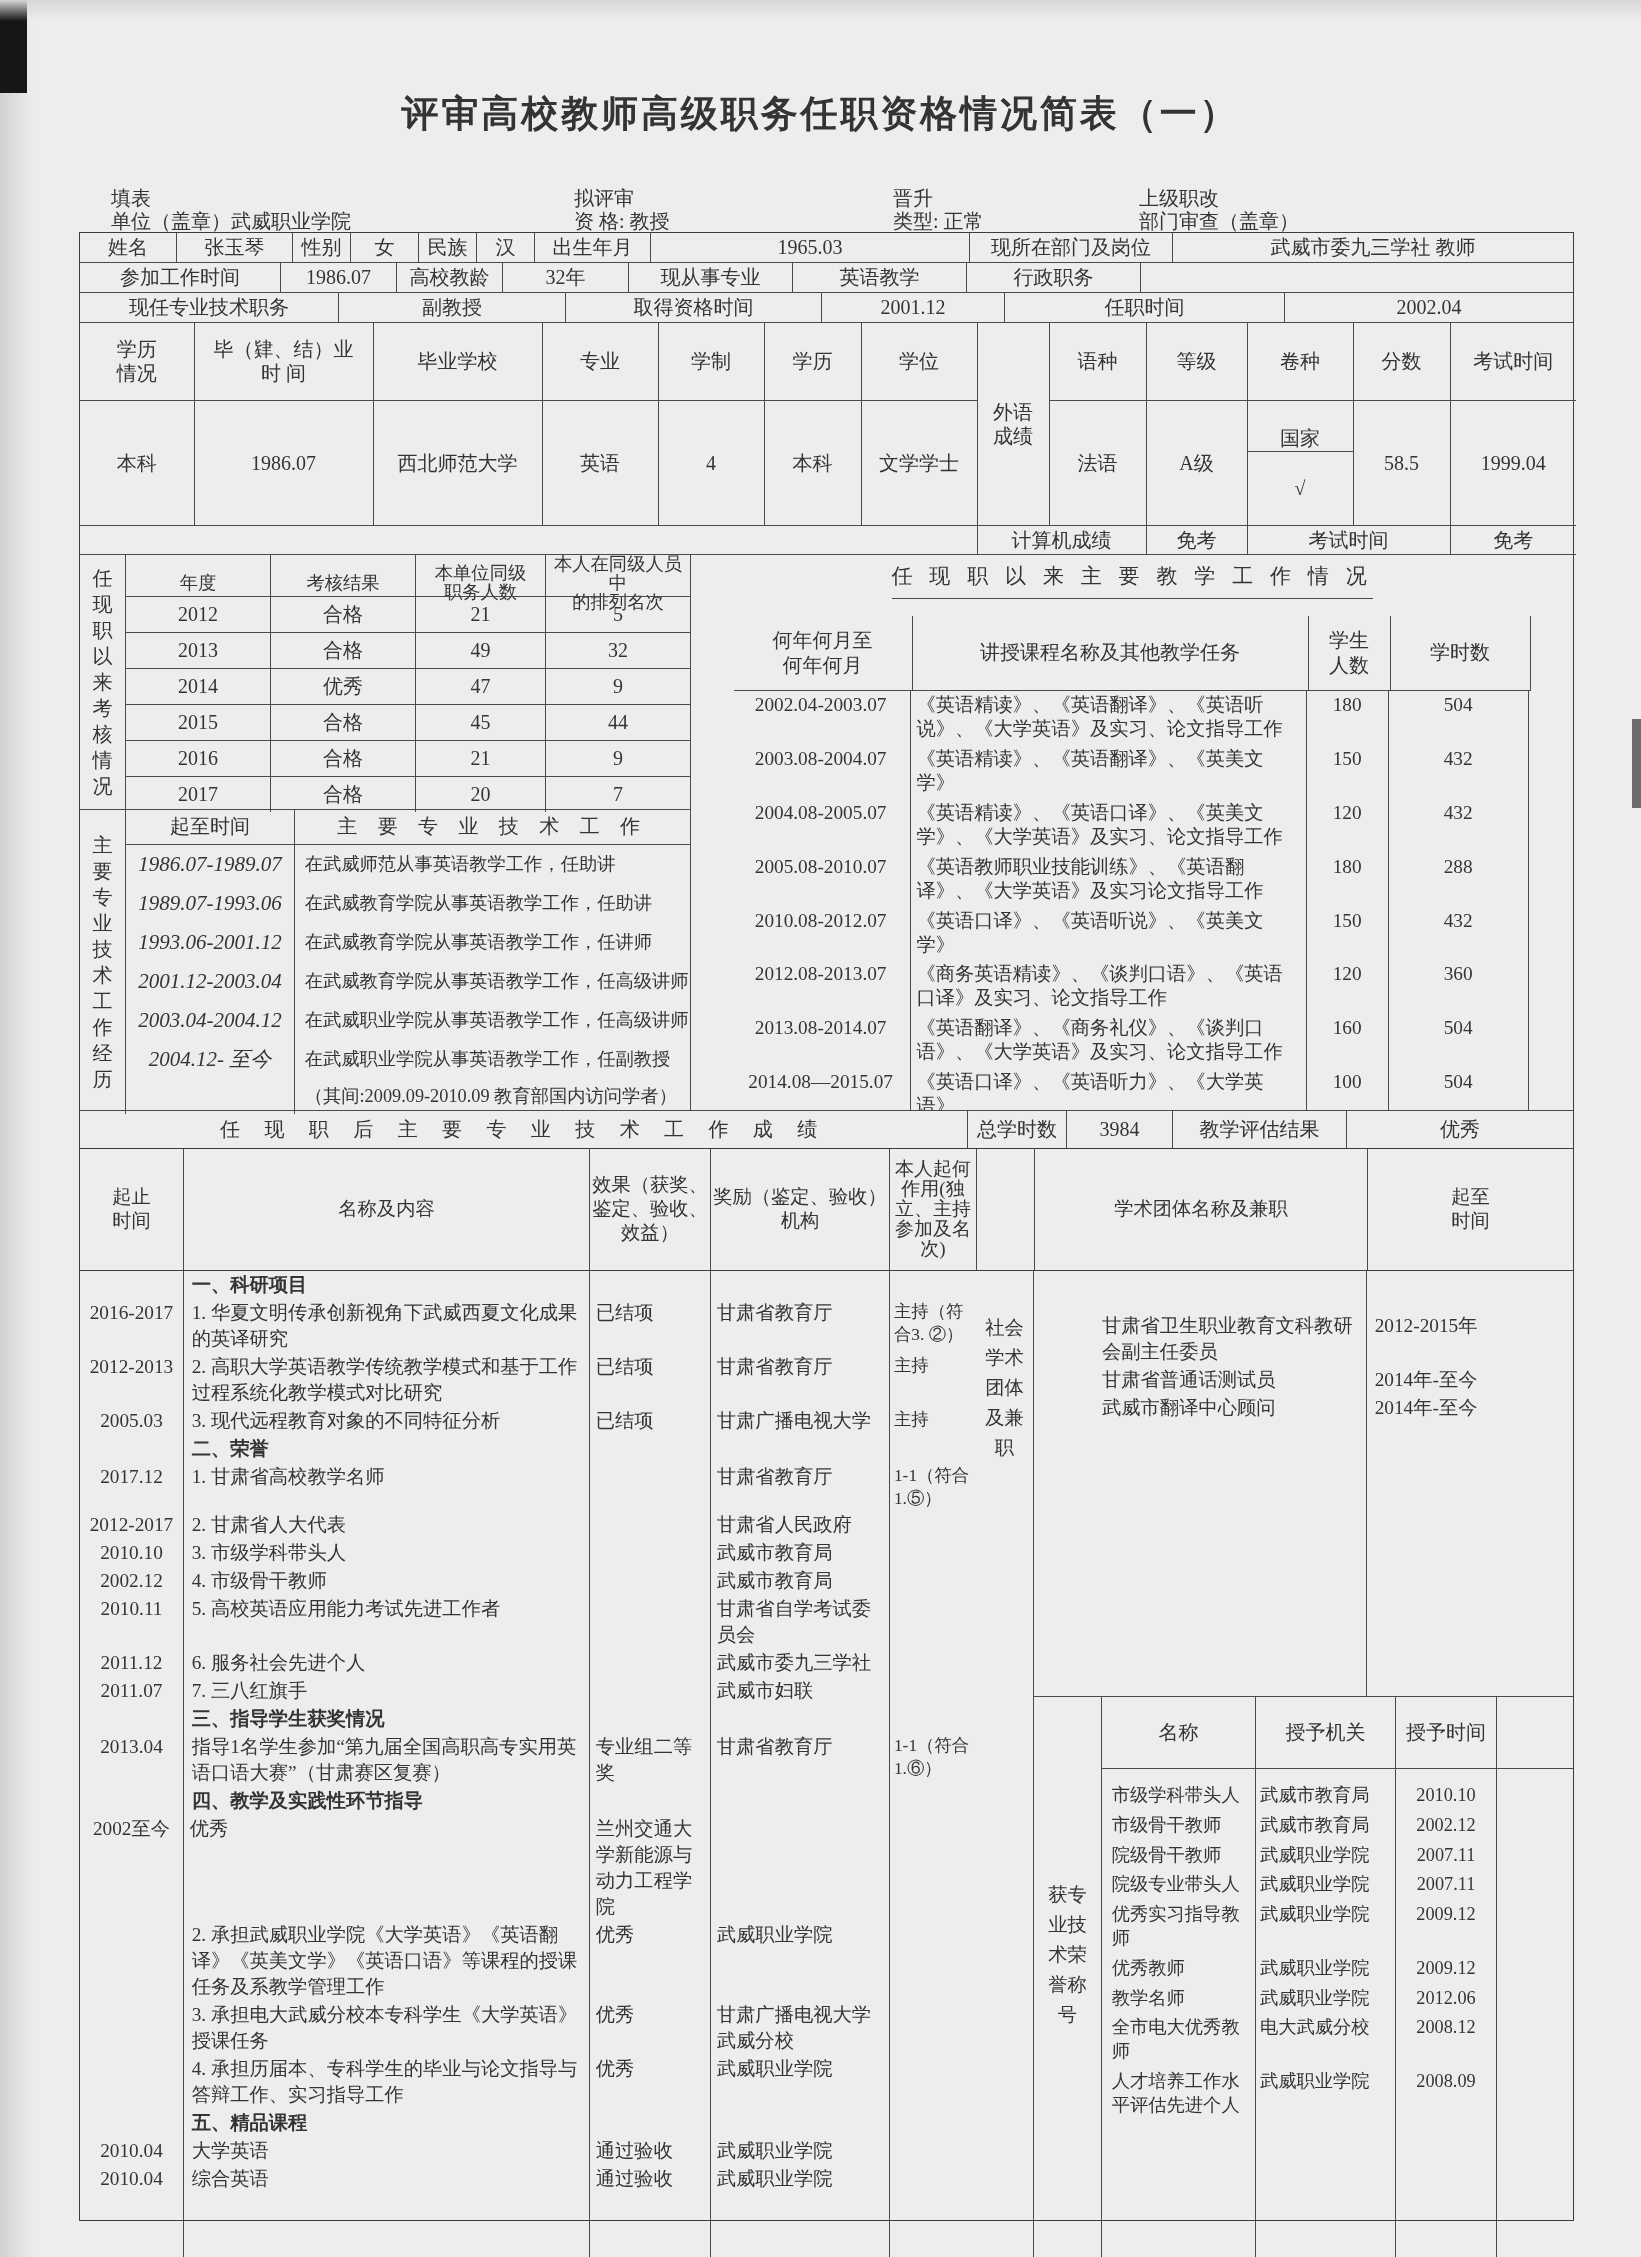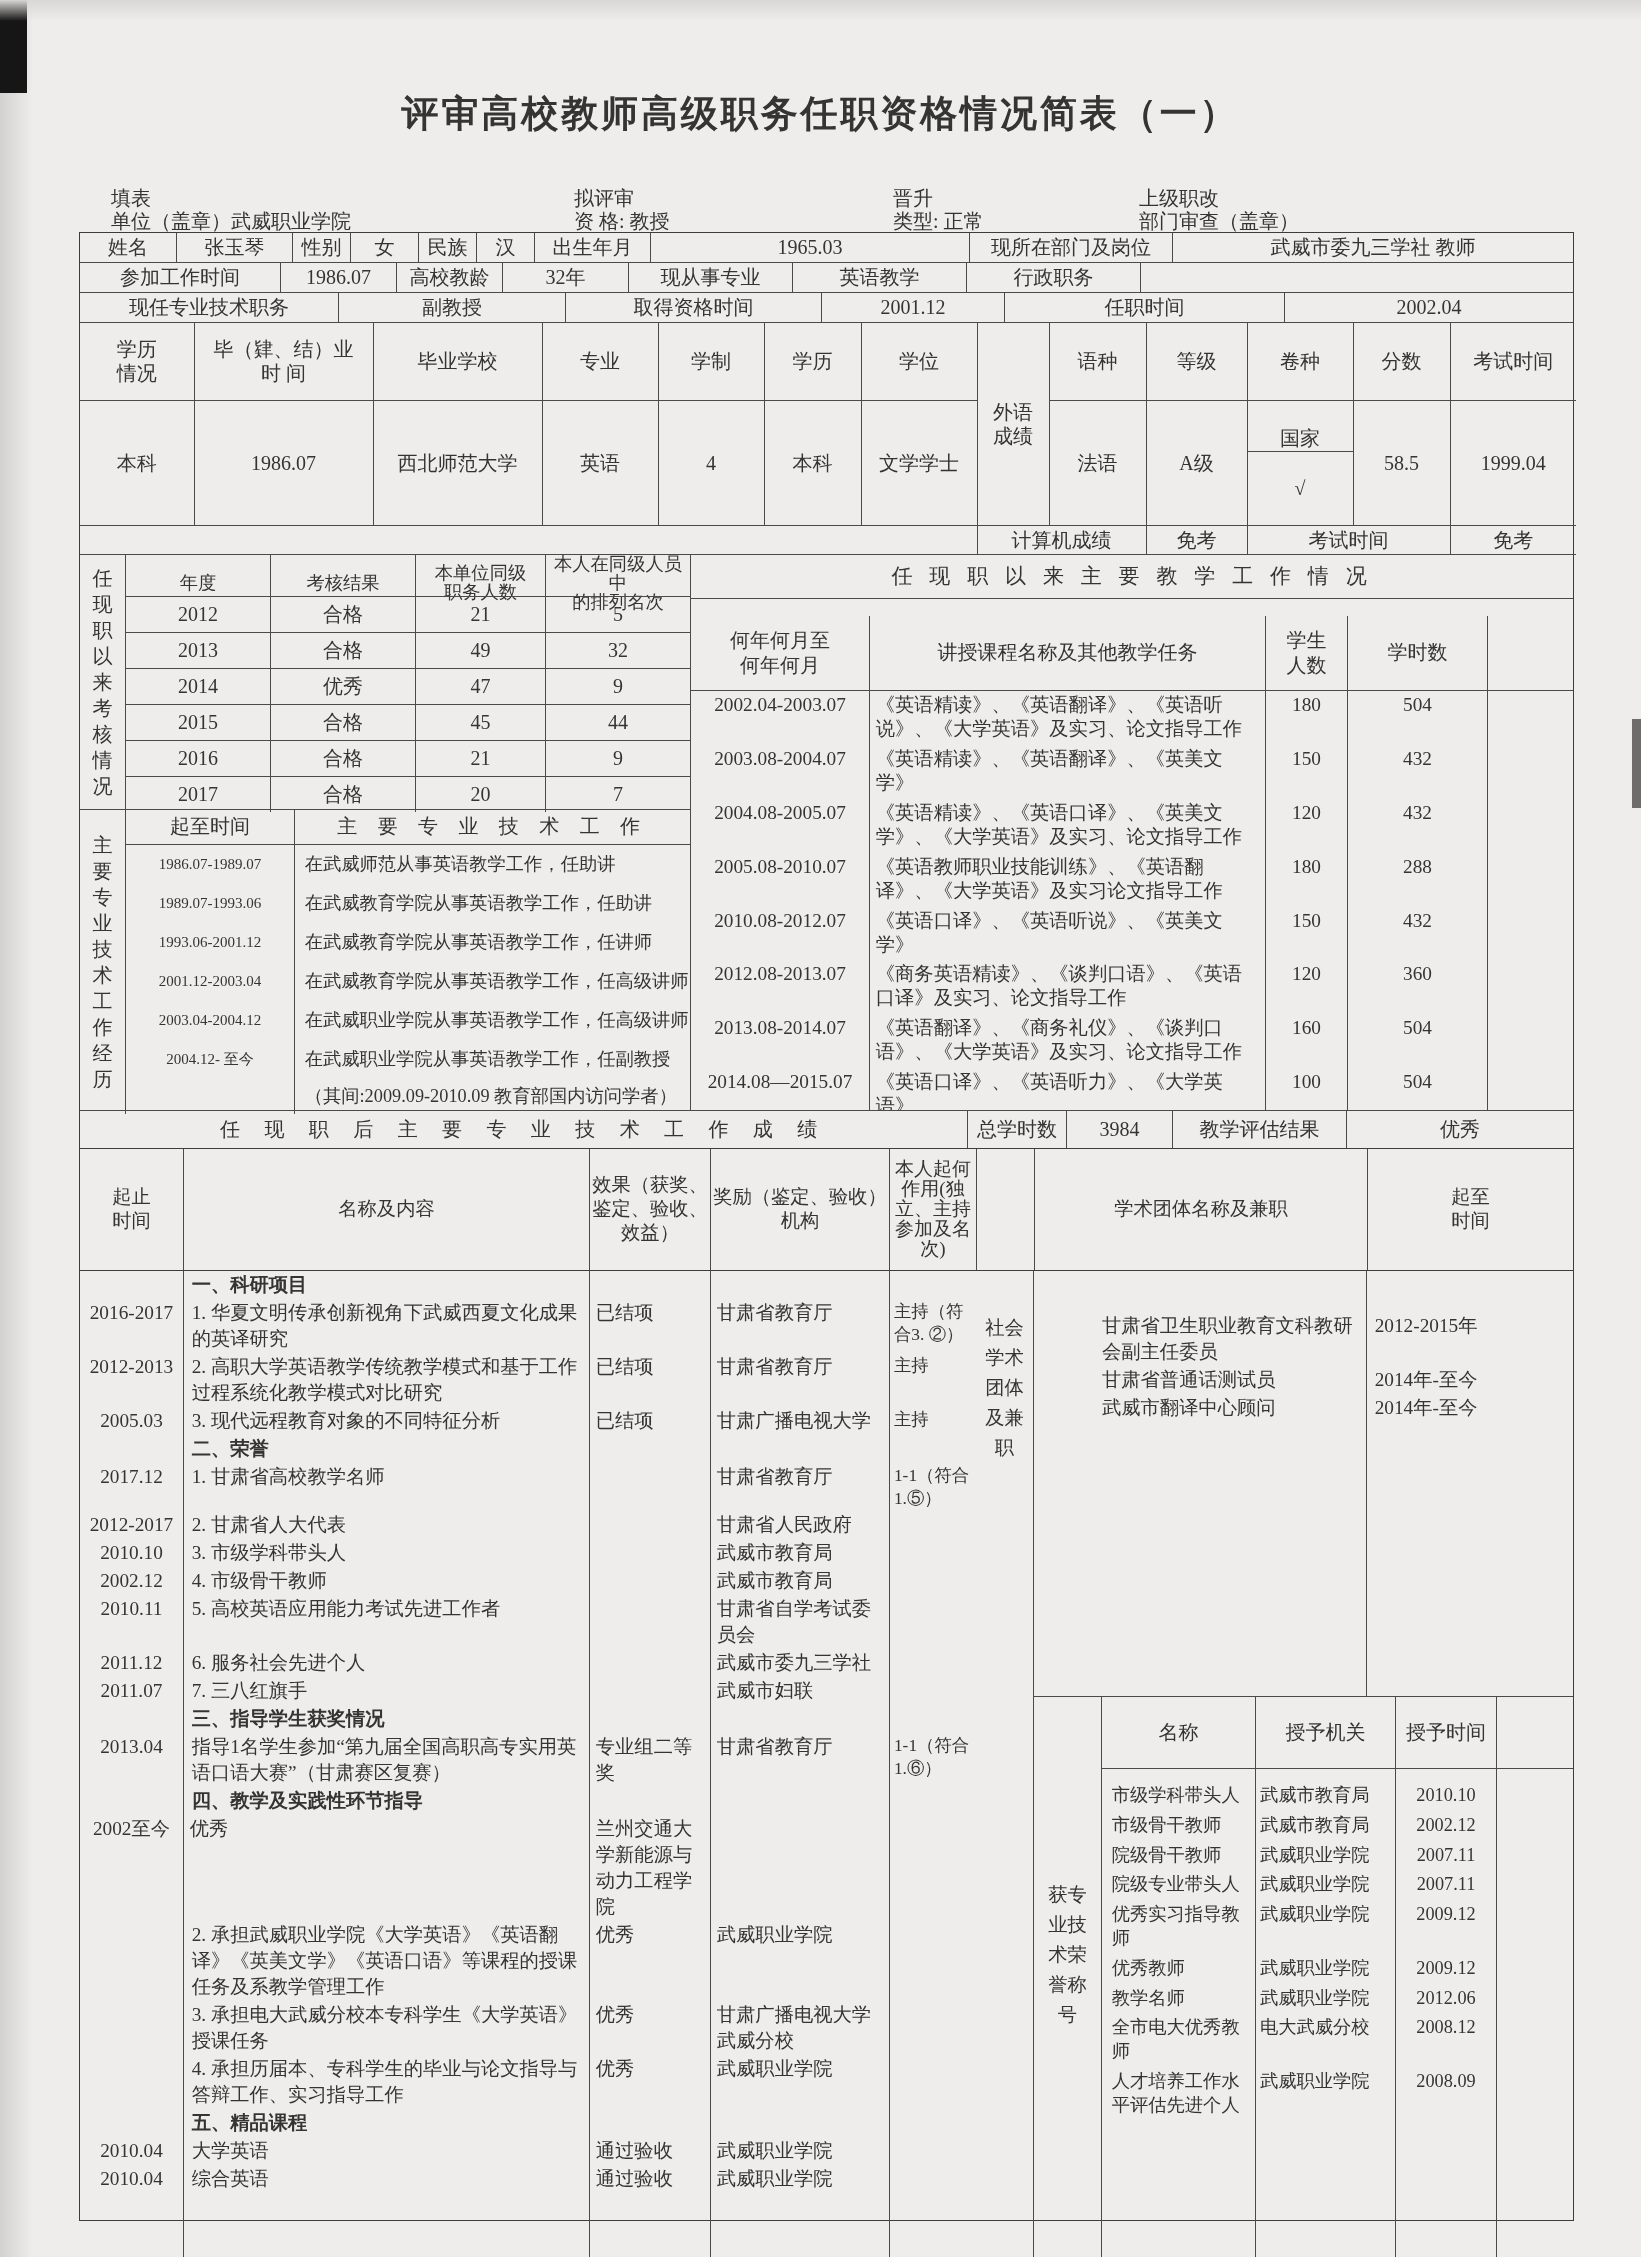--- a/index.html
+++ b/index.html
@@ -67,23 +67,23 @@
   .ass-row { display:grid; grid-template-columns:145px 145px 130px 1fr; height:36px; border-top:1px solid #4a4a4a; }
   .ass-row > div { border-right:1px solid #4a4a4a; display:flex; align-items:center; justify-content:center; }
   .ass-row > div:last-child { border-right:none; }
   .exper { flex:1; display:flex; }
   .exp-main { flex:1; display:flex; flex-direction:column; }
   .exp-head { display:grid; grid-template-columns:169px 1fr; height:35px; border-bottom:1px solid #4a4a4a; }
   .exp-head > div { border-right:1px solid #4a4a4a; display:flex; align-items:center; justify-content:center; }
   .exp-head > div:last-child { border-right:none; letter-spacing:7.7px; }
   .exp-row, .exp-note { display:grid; grid-template-columns:169px 1fr; height:39px; }
   .exp-note { height:35px; }
-  .exp-row > div:first-child, .exp-note > div:first-child { border-right:1px solid #4a4a4a; display:flex; align-items:center; justify-content:center; font-size:15px; }
+  .exp-row > div:first-child, .exp-note > div:first-child { border-right:1px solid #4a4a4a; display:flex; align-items:center; justify-content:center; font-size:21px;font-style:italic; }
   .exp-work { display:flex; align-items:center; padding-left:9.7px; font-size:18.3px; white-space:nowrap; overflow:hidden; }
-  .mid-right { flex:1; display:flex; flex-direction:column; }
+  .mid-right { flex:1; display:flex; flex-direction:column;align-items:center; }
   .teach-title { height:44px; border-bottom:1px solid #4a4a4a; display:flex; align-items:center; justify-content:center; font-size:21px; letter-spacing:5.8px; }
   .teach-head { display:grid; grid-template-columns:179px 396px 82px 140px 1fr; height:75px; border-bottom:1px solid #4a4a4a;margin-top:17px; }
   .teach-head > div { border-right:1px solid #4a4a4a; display:flex; align-items:center; justify-content:center; white-space:pre-line; text-align:center; }
   .teach-head > div:last-child { border-right:none; }
   .teach-body { flex:1; display:flex; flex-direction:column; overflow:hidden; }
   .trow { display:grid; grid-template-columns:179px 396px 82px 140px 1fr; }
   .trow > div { border-right:1px solid #4a4a4a; padding:2.9px 1.9px; line-height:24px; font-size:19.3px; text-align:center; }
   .trow > div:last-child { border-right:none; }
   .t-courses { text-align:left !important; padding:2.9px 5.8px !important; }
 

